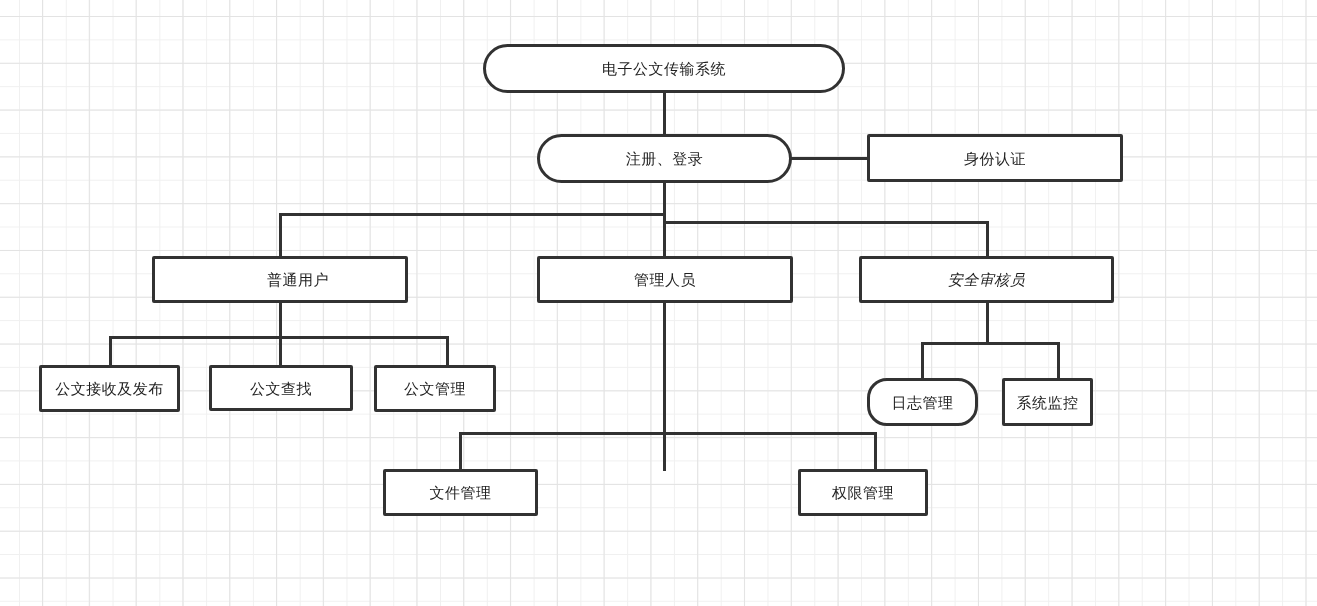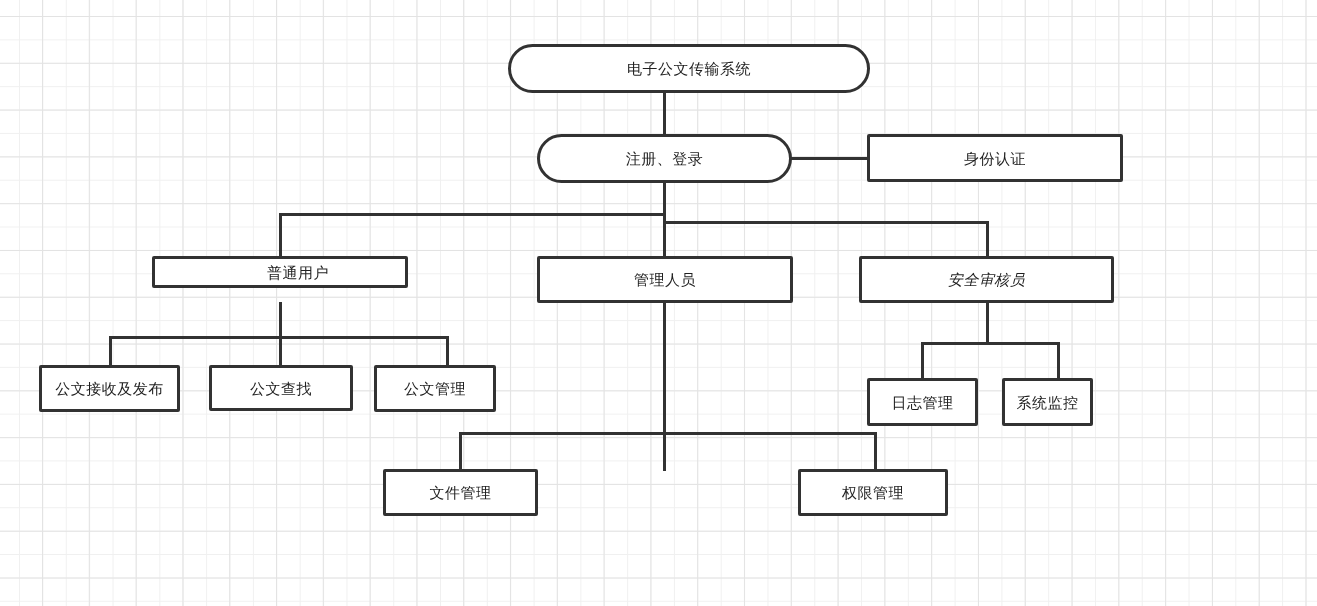--- a/index.html
+++ b/index.html
@@ -64,52 +64,52 @@
     <div class="edge" style="left: 278.5px; top: 335.5px; width: 3px; height: 31px;"></div>
     <div class="edge" style="left: 445.5px; top: 335.5px; width: 3px; height: 31px;"></div>
     <div class="edge" style="left: 985.5px; top: 301.5px; width: 3px; height: 43px;"></div>
     <div class="edge" style="left: 920.5px; top: 341.5px; width: 139px; height: 3px;"></div>
     <div class="edge" style="left: 920.5px; top: 341.5px; width: 3px; height: 38px;"></div>
     <div class="edge" style="left: 1056.5px; top: 341.5px; width: 3px; height: 38px;"></div>
     <div class="edge" style="left: 662.5px; top: 301.5px; width: 3px; height: 169px;"></div>
     <div class="edge" style="left: 458.5px; top: 431.5px; width: 418px; height: 3px;"></div>
     <div class="edge" style="left: 458.5px; top: 431.5px; width: 3px; height: 39px;"></div>
     <div class="edge" style="left: 873.5px; top: 431.5px; width: 3px; height: 39px;"></div>
-    <div class="node pill" style="left: 508px; top: 44px; width: 362px; height: 49px; text-align: center;">
+    <div class="node pill" style="left: 483px; top: 44px; width: 362px; height: 49px; text-align: center;">
       <span class="node-label">电子公文传输系统</span>
     </div>
     <div class="node pill" style="left: 537px; top: 134px; width: 255px; height: 49px; align-items: center;">
       <span class="node-label">注册、登录</span>
     </div>
     <div class="node rect" style="left: 867px; top: 134px; width: 256px; height: 48px;">
       <span class="node-label">身份认证</span>
     </div>
-    <div class="node rect" style="left: 152px; top: 256px; width: 256px; height: 32px; padding-left: 36px;">
+    <div class="node rect" style="left: 152px; top: 256px; width: 256px; height: 47px; padding-left: 36px;">
       <span class="node-label">普通用户</span>
     </div>
     <div class="node rect" style="left: 537px; top: 256px; width: 256px; height: 47px;">
       <span class="node-label">管理人员</span>
     </div>
     <div class="node rect" style="left: 859px; top: 256px; width: 255px; height: 47px; font-style: italic;">
       <span class="node-label">安全审核员</span>
     </div>
     <div class="node rect" style="left: 39px; top: 365px; width: 141px; height: 47px;">
       <span class="node-label">公文接收及发布</span>
     </div>
     <div class="node rect" style="left: 209px; top: 365px; width: 144px; height: 46px;">
       <span class="node-label">公文查找</span>
     </div>
     <div class="node rect" style="left: 374px; top: 365px; width: 122px; height: 47px;">
       <span class="node-label">公文管理</span>
     </div>
-    <div class="node rect" style="left: 867px; top: 378px; width: 111px; height: 48px;">
+    <div class="node rect" style="left: 867px; top: 378px; width: 111px; height: 48px; border-radius: 20px;">
       <span class="node-label">日志管理</span>
     </div>
     <div class="node rect" style="left: 1002px; top: 378px; width: 91px; height: 48px;">
       <span class="node-label">系统监控</span>
     </div>
     <div class="node rect" style="left: 383px; top: 469px; width: 155px; height: 47px;">
       <span class="node-label">文件管理</span>
     </div>
-    <div class="node rect" style="left: 798px; top: 469px; width: 150px; height: 47px;">
+    <div class="node rect" style="left: 798px; top: 469px; width: 130px; height: 47px;">
       <span class="node-label">权限管理</span>
     </div>
   </div>
 
 </body></html>

